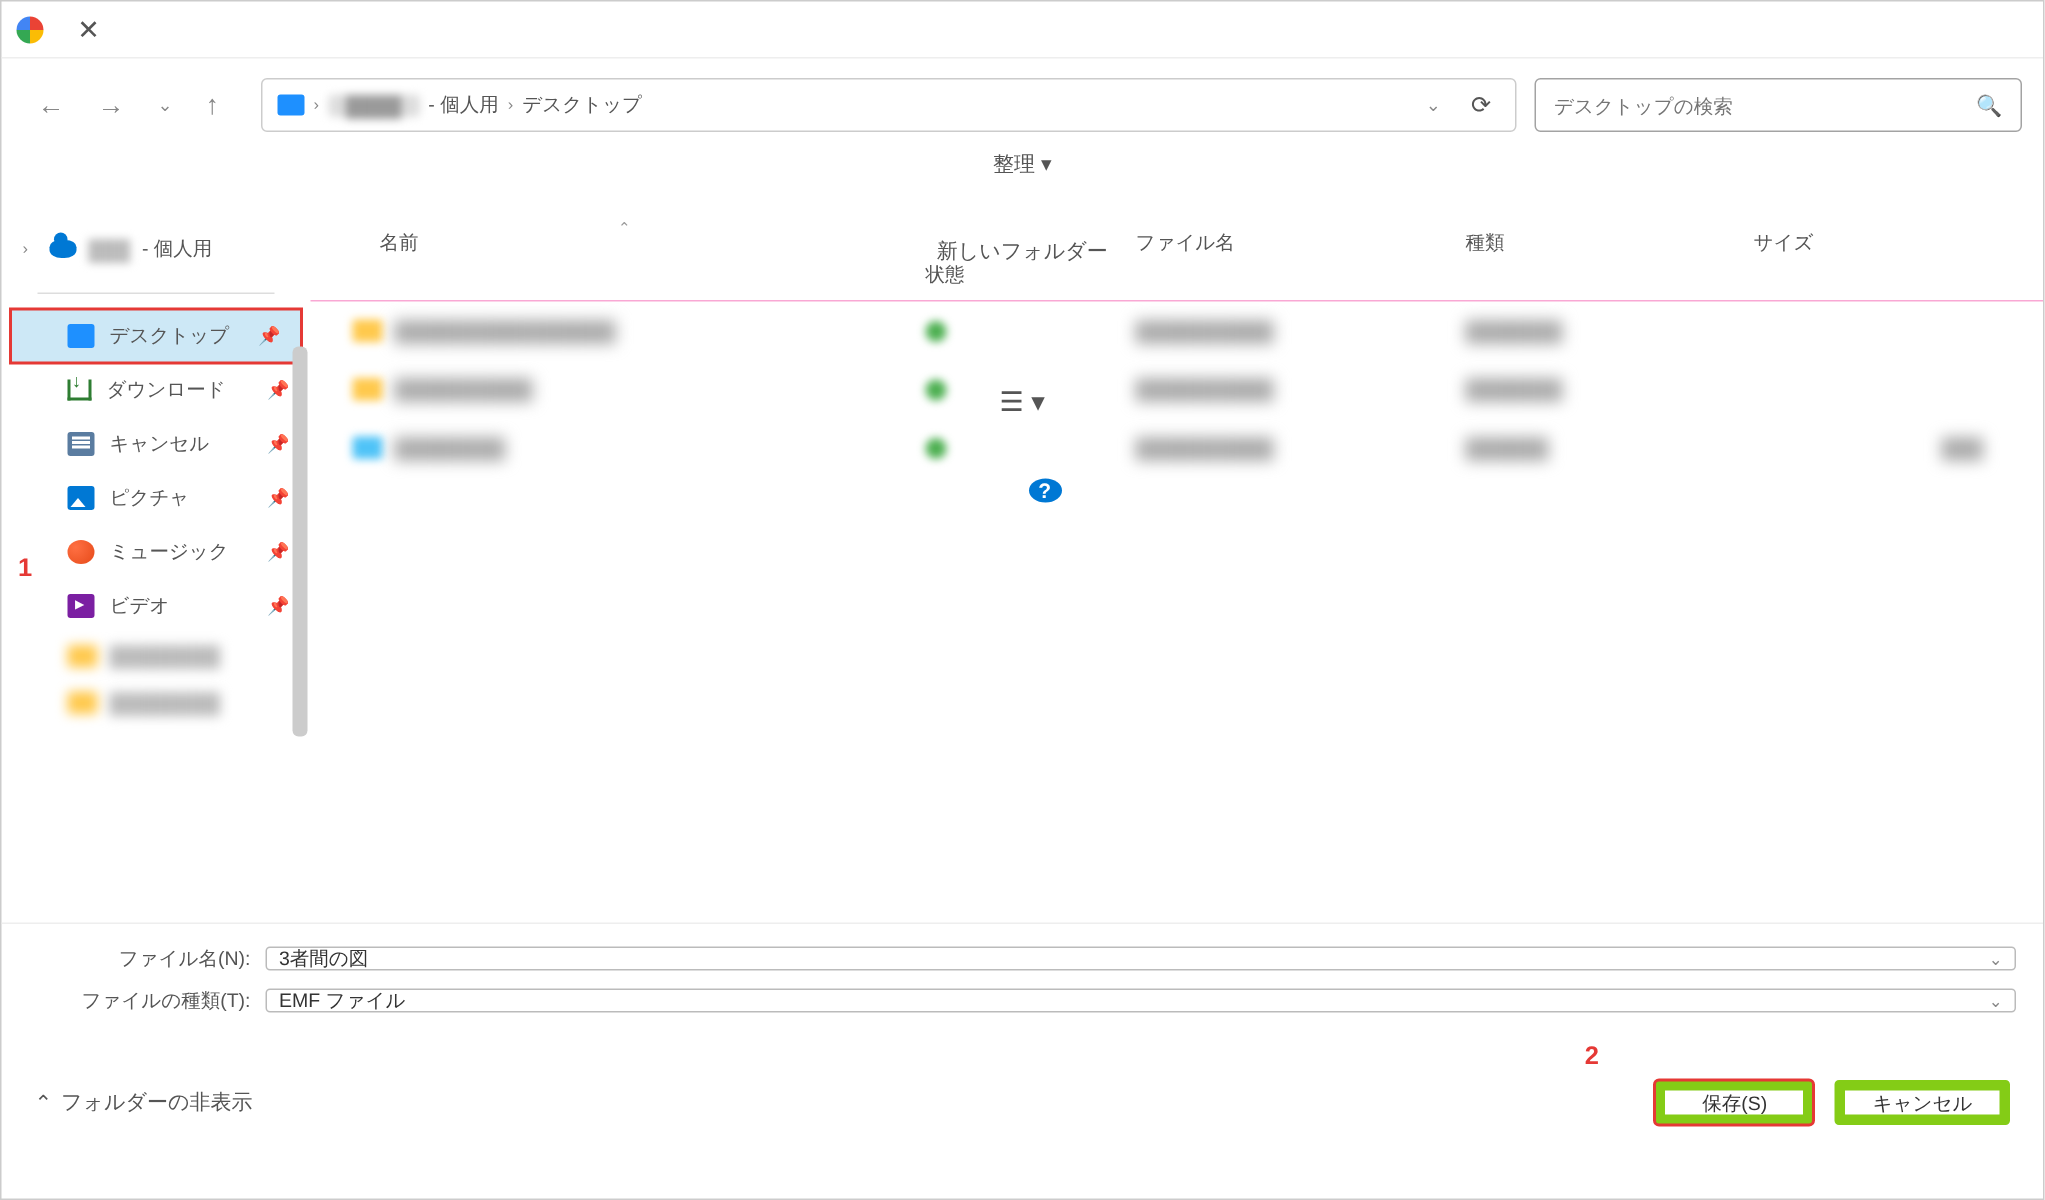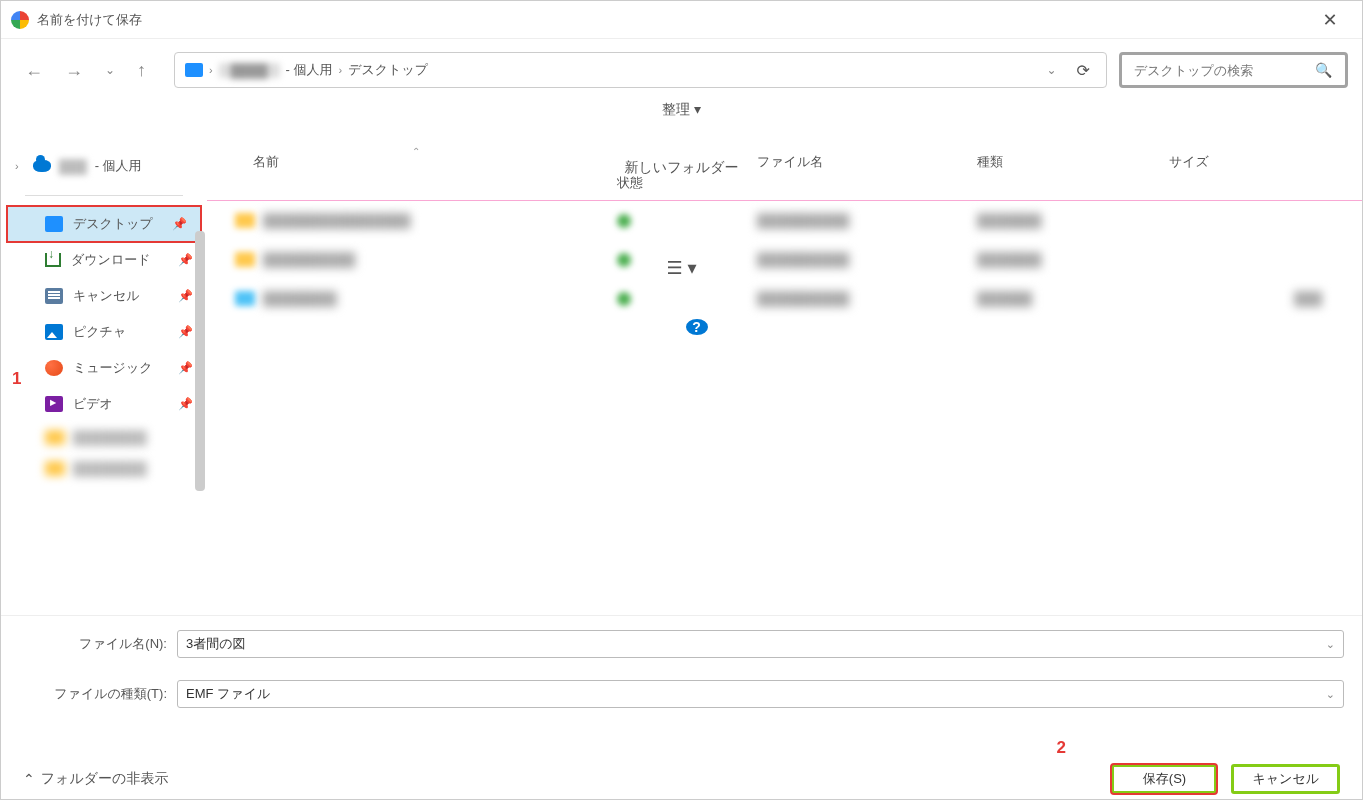--- a/index.html
+++ b/index.html
@@ -16,21 +16,21 @@
     
     .addressbar { flex: 1; height: 36px; border: 1px solid #ccc; border-radius: 4px; display: flex; align-items: center; padding: 0 10px; margin-left: 16px; gap: 6px; }
     .addr-icon { width: 18px; height: 14px; background: #1e90ff; border-radius: 2px; }
     .addr-chev { color: #888; font-size: 11px; }
     .addr-text { color: #555; }
     .addr-blur { filter: blur(3px); background: #ddd; color: #999; padding: 0 12px; border-radius: 3px; }
     .addr-spacer { flex: 1; }
     .addr-dropdown { color: #888; font-size: 12px; padding: 0 8px; cursor: pointer; }
     .addr-refresh { color: #555; font-size: 16px; padding: 0 6px; cursor: pointer; }
     
-    .searchbox { width: 229px; height: 36px; border: 3px solid #a3a3a3; border-radius: 4px; display: flex; align-items: center; padding: 0 12px; }
+    .searchbox { width: 325px; height: 36px; border: 1px solid #a3a3a3; border-radius: 4px; display: flex; align-items: center; padding: 0 12px; }
     .searchbox input { flex: 1; border: none; outline: none; font-size: 13px; color: #555; }
     .searchbox .search-icon { color: #666; font-size: 14px; }
     
     .toolbar-row { height: 44px; display: flex; align-items: center; padding: 0 22px; gap: 40px; flex-direction: column; }
     .toolbar-btn { color: #555; cursor: pointer; font-size: 14px; }
     .toolbar-spacer { flex: 1; }
     .view-icon { font-size: 18px; color: #555; cursor: pointer; }
     .help-icon { width: 22px; height: 22px; border-radius: 50%; background: #0078d4; color: #fff; font-size: 14px; display: flex; align-items: center; justify-content: center; font-weight: bold; margin-left: 30px; cursor: pointer; }
     
     .main { display: flex; height: 470px; }
@@ -76,38 +76,37 @@
     .fl-row { display: flex; align-items: center; padding: 12px 0; }
     .fl-row .cell { filter: blur(5px); color: #aaa; }
     .cell-name { flex: 0 0 410px; padding-left: 28px; display: flex; align-items: center; gap: 8px; }
     .cell-state { flex: 0 0 140px; }
     .state-dot { width: 14px; height: 14px; background: #4caf50; border-radius: 50%; filter: blur(3px); }
     .cell-date { flex: 0 0 220px; }
     .cell-type { flex: 0 0 192px; }
     .cell-size { flex: 1; text-align: right; padding-right: 40px; }
     
     .bottom-form { padding: 14px 18px 8px 18px; border-top: 1px solid #eee; }
-    .form-row { display: flex; align-items: center; margin-bottom: 22px; }
+    .form-row { display: flex; align-items: center; margin-bottom: 10px; }
     .form-label { width: 158px; text-align: right; padding-right: 10px; color: #555; }
-    .form-input, .form-select { flex: 1; height: 28px; border: 1px solid #bbb; border-radius: 3px; padding: 0 8px; font-size: 13px; color: #333; display: flex; align-items: center; justify-content: space-between; }
+    .form-input, .form-select { flex: 1; height: 16px; border: 1px solid #bbb; border-radius: 3px; padding: 0 8px; font-size: 13px; color: #333; display: flex; align-items: center; justify-content: space-between; }
     .dd-arrow { color: #888; font-size: 11px; }
     
     .footer { display: flex; align-items: center; padding: 26px 22px 18px 22px; position: relative; }
     .footer-left { display: flex; align-items: center; gap: 6px; color: #555; cursor: pointer; font-size: 14px; }
     .footer-spacer { flex: 1; }
     .callout-2 { position: absolute; right: 296px; top: 0px; color: #e53935; font-weight: bold; font-size: 17px; }
-    .btn { min-width: 106px; height: 30px; border: 3px solid #84cc16; background: #fff; border-radius: 3px; font-size: 13px; color: #333; cursor: pointer; padding: 0 18px; }
+    .btn { min-width: 106px; height: 30px; border: 7px solid #84cc16; background: #fff; border-radius: 3px; font-size: 13px; color: #333; cursor: pointer; padding: 0 18px; }
     .btn.save { outline: 2px solid #e53935; outline-offset: -1px; margin-right: 14px; }
   </style>
 </head>
 <body>
 
 <div class="titlebar">
   <div class="titlebar-icon"></div>
-  <div class="titlebar-title">名前を付けて保存</div>
   <div class="close-btn">✕</div>
 </div>
 
 <div class="nav-row">
   <div class="nav-arrows">
     <span class="nav-btn">←</span>
     <span class="nav-btn">→</span>
     <span class="nav-btn" style="font-size:12px;">⌄</span>
     <span class="nav-btn">↑</span>
   </div>

